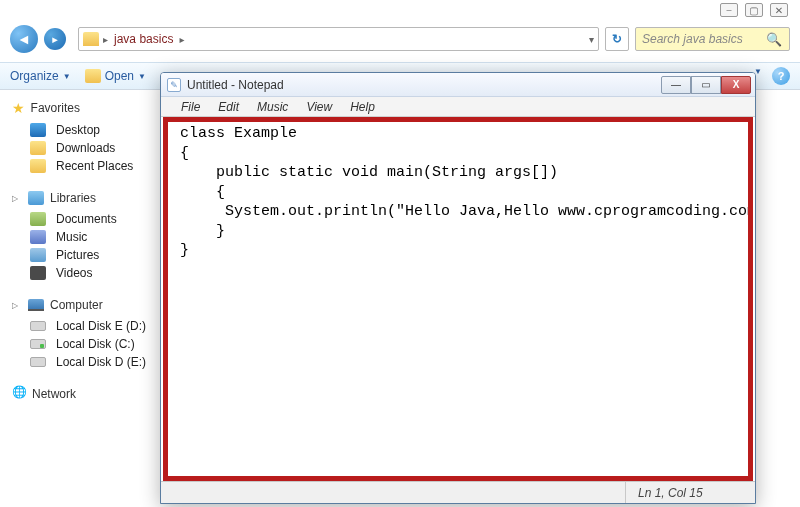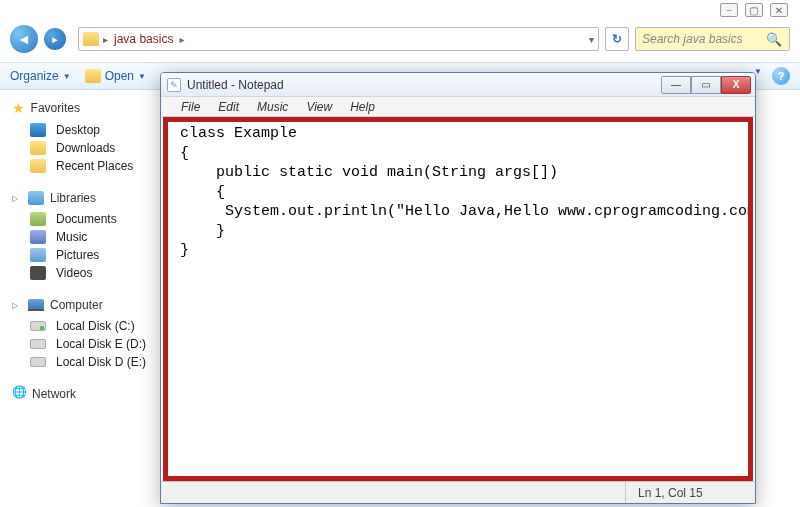--- a/index.html
+++ b/index.html
@@ -55,21 +55,21 @@
 .np-title { height: 24px; background: linear-gradient(#f8faff, #e4ecf7); border-bottom: 1px solid #c9d5e5; display: flex; align-items: center; padding: 0 4px 0 6px; }
 .np-title-icon { width: 14px; height: 14px; background: #fff; border: 1px solid #88aad0; border-radius: 2px; margin-right: 6px; display:flex; align-items:center; justify-content:center; font-size:9px; color:#5a8cc5; }
 .np-title-text { color: #333; font-size: 12px; }
 .np-wbtns { margin-left: auto; display: flex; gap: 0; }
 .np-wbtn { width: 30px; height: 18px; border: 1px solid #8a9bb0; background: linear-gradient(#f4f7fb, #dde6f0); display: flex; align-items: center; justify-content: center; font-size: 10px; color: #333; cursor: pointer; }
 .np-wbtn.min { border-radius: 2px 0 0 2px; }
 .np-wbtn.close { background: linear-gradient(#e78b8b, #c34242); color: #fff; border-color: #a33535; border-radius: 0 2px 2px 0; font-weight: bold; }
 .np-menu { height: 20px; background: #f4f4f4; border-bottom: 1px solid #d0d0d0; display: flex; align-items: center; gap: 2px; padding: 0 12px; font-style: italic; }
 .np-menu span { padding: 2px 8px; cursor: pointer; color: #333; font-size: 12px; }
 .np-body { position: absolute; top: 44px; left: 2px; right: 2px; bottom: 22px; background: #fff; border: 5px solid #b91c1c; overflow: auto; padding: 2px 12px; font-family: Consolas, "Courier New", monospace; font-size: 15px; white-space: pre; color: #000; line-height: 1.3; }
-.np-status { position: absolute; bottom: 0; left: 0; right: 0; height: 22px; background: #f0f0f0; border-top: 1px solid #c8c8c8; display: flex; align-items: center; }
+.np-status { position: absolute; bottom: 0; left: 0; right: 0; height: 22px; background: #f0f0f0; border-top: 1px solid #c8c8c8; display: flex; align-items: center; font-style: italic; }
 .np-status .cell { border-left: 1px solid #c8c8c8; padding: 0 12px; height: 100%; display: flex; align-items: center; color: #444; font-size: 12px; margin-left: auto; min-width: 130px; }
 </style>
 </head>
 <body>
 
 <div class="top-controls">
   <span>⎯</span>
   <span>▢</span>
   <span>✕</span>
 </div>
@@ -149,26 +149,26 @@
         <span>Videos</span>
       </div>
   </div>
   <div class="side-group">
     <div class="side-header">
       <span class="tri">▷</span>
       <span class="ic-comp"></span>
       <span>Computer</span>
     </div>
     <div class="side-item">
+        <span class="ic ic-disk"></span>
+        <span>Local Disk E (D:)</span>
+      </div>
+    <div class="side-item">
         <span class="ic ic-disk c"></span>
         <span>Local Disk (C:)</span>
-      </div>
-    <div class="side-item">
-        <span class="ic ic-disk"></span>
-        <span>Local Disk E (D:)</span>
       </div>
     <div class="side-item">
         <span class="ic ic-disk"></span>
         <span>Local Disk D (E:)</span>
       </div>
   </div>
   <div class="side-group">
     <div class="side-header">
       <span class="ic-net"></span>
       <span>Network</span>

